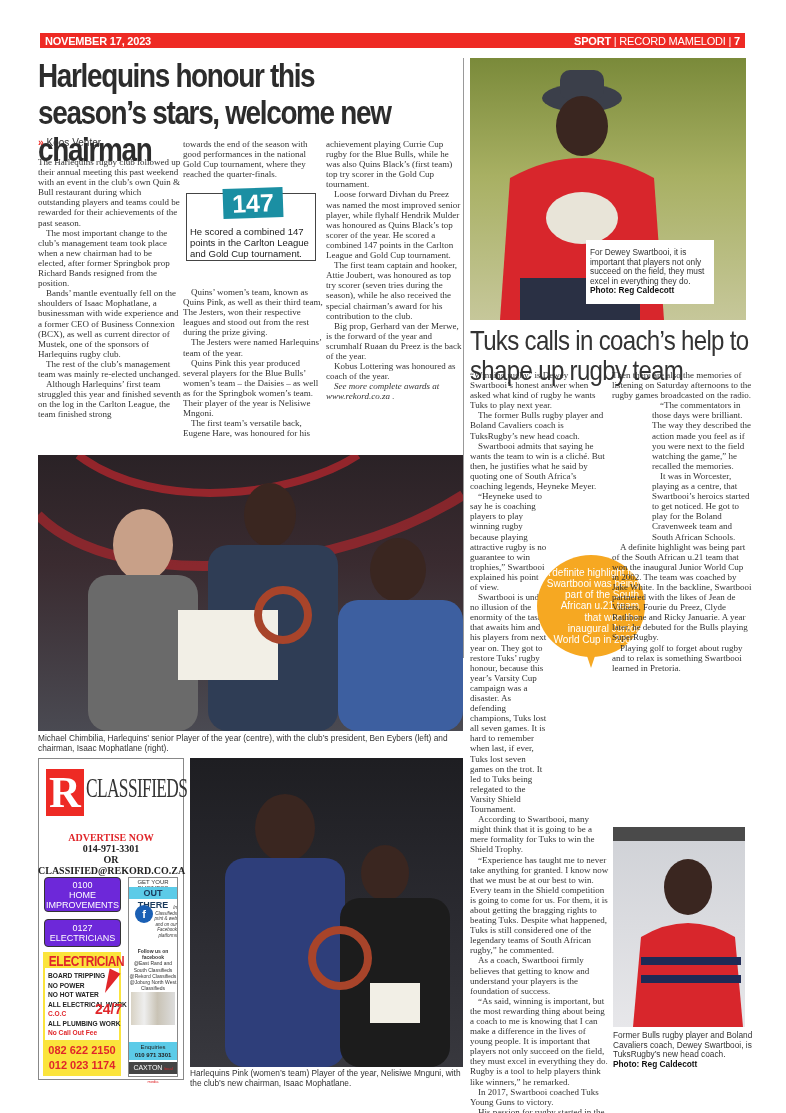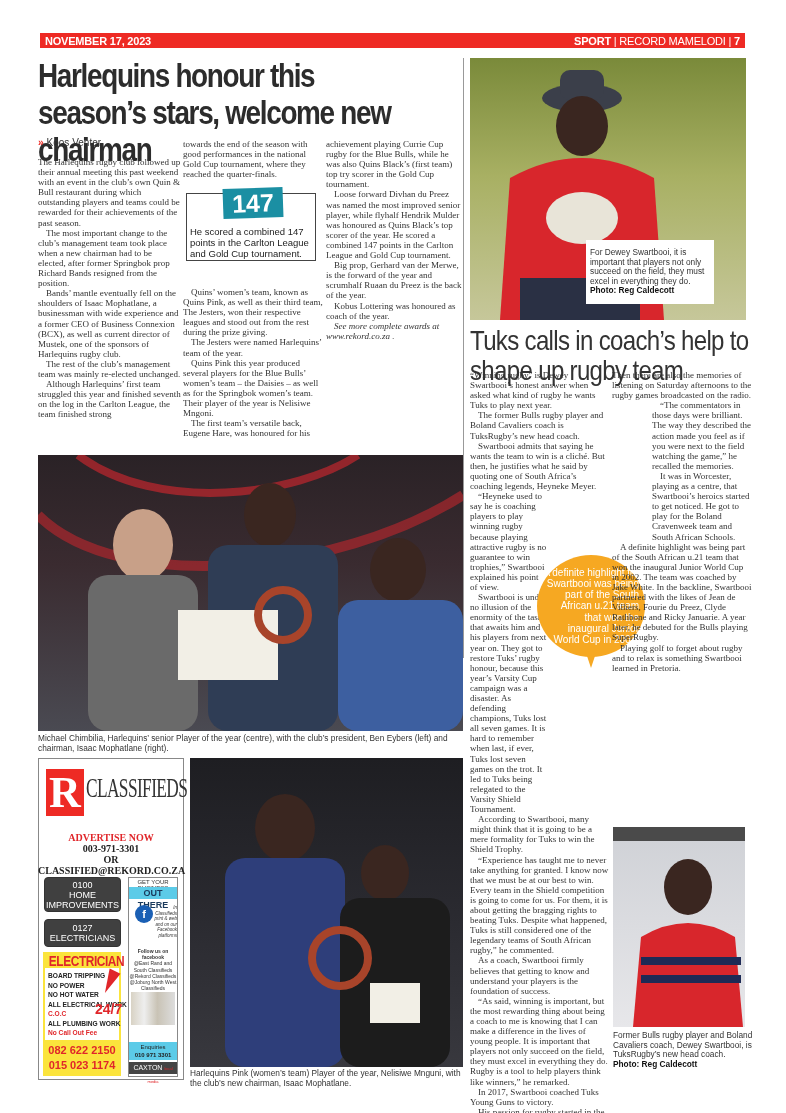--- a/index.html
+++ b/index.html
@@ -22,21 +22,21 @@
 .caption{font-family:"Liberation Sans",sans-serif;font-size:8.3px;line-height:9.6px;color:#333}
 .caption b{font-weight:bold;color:#111}
 .tuks-head{left:470px;top:326px;width:300px;font-family:"Liberation Sans",sans-serif;font-size:28px;line-height:30px;color:#333;letter-spacing:-0.8px;transform:scaleX(0.86);transform-origin:left top;width:350px}
 .bubble{left:537px;top:555px;width:108px;height:102px;border-radius:50%;background:#f6a822;color:#fff;font-family:"Liberation Sans",sans-serif;font-size:10px;line-height:11.2px;text-align:right;display:flex;align-items:center;justify-content:center;padding:6px}
 .bubble-tail{left:585px;top:650px;width:0;height:0;border-left:6px solid transparent;border-right:6px solid transparent;border-top:18px solid #f6a822}
 .classbox{left:38px;top:758px;width:146px;height:322px;border:1px solid #888;background:#fff}
 .rlogo{left:46px;top:769px;width:38px;height:47px;background:#ee2a24;color:#fff;font-family:"Liberation Serif",serif;font-size:44px;line-height:47px;text-align:center;font-weight:bold}
 .classword{left:86px;top:772px;font-family:"Liberation Serif",serif;font-size:28px;color:#333;transform:scaleX(0.62);transform-origin:left top;letter-spacing:-1px}
 .adv{left:38px;top:832px;width:146px;text-align:center;font-family:"Liberation Serif",serif;font-weight:bold;font-size:10px;line-height:11px}
 .adv .red{color:#e0262a}
-.graybtn{background:#404040;color:#fff;border:1px solid #333;border-radius:4px;font-family:"Liberation Sans",sans-serif;font-size:9px;line-height:10px;text-align:center;display:flex;flex-direction:column;justify-content:center}
+.graybtn{background:#6d28d9;color:#fff;border:1px solid #333;border-radius:4px;font-family:"Liberation Sans",sans-serif;font-size:9px;line-height:10px;text-align:center;display:flex;flex-direction:column;justify-content:center}
 .elec{left:43px;top:952px;width:78px;height:124px;background:#fbe43c}
 .elec-inner{left:45px;top:968px;width:74px;height:72px;background:#fff}
 .elec-title{left:43px;top:953px;width:78px;text-align:center;font-family:"Liberation Sans",sans-serif;font-weight:bold;font-size:14px;color:#e0262a;letter-spacing:-0.5px;transform:scaleX(0.85)}
 .elec-list{left:48px;top:971px;font-family:"Liberation Sans",sans-serif;font-weight:bold;font-size:6.6px;line-height:9.5px;color:#222}
 .elec-list .r{color:#e0262a}
 .elec-247{left:95px;top:1001px;font-family:"Liberation Sans",sans-serif;font-weight:bold;font-size:14px;color:#e0262a}
 .elec-bolt{left:104px;top:970px;width:0;height:0;border-left:6px solid transparent;border-right:6px solid transparent;border-top:24px solid #e0262a;transform:rotate(25deg)}
 .elec-phones{left:43px;top:1043px;width:78px;text-align:center;font-family:"Liberation Sans",sans-serif;font-weight:bold;font-size:11px;line-height:15px;color:#e0262a}
 .fbbox{left:128px;top:877px;width:50px;height:200px;border:1px solid #888;background:#fff}
 .fb-get{left:129px;top:879px;width:48px;text-align:center;font-family:"Liberation Sans",sans-serif;font-size:6px;color:#333}
@@ -89,20 +89,21 @@
 <div class="abs col" style="left:183px;top:287px;width:140px">
   <p style="text-indent:8px">Quins’ women’s team, known as Quins Pink, as well as their third team, The Jesters, won their respective leagues and stood out from the rest during the prize giving.</p>
   <p>The Jesters were named Harlequins’ team of the year.</p>
   <p>Quins Pink this year produced several players for the Blue Bulls’ women’s team – the Daisies – as well as for the Springbok women’s team. Their player of the year is Nelisiwe Mngoni.</p>
   <p>The first team’s versatile back, Eugene Hare, was honoured for his</p>
 </div>
 
 <div class="abs col" style="left:326px;top:139px;width:136px">
   <p>achievement playing Currie Cup rugby for the Blue Bulls, while he was also Quins Black’s (first team) top try scorer in the Gold Cup tournament.</p>
   <p>Loose forward Divhan du Preez was named the most improved senior player, while flyhalf Hendrik Mulder was honoured as Quins Black’s top scorer of the year. He scored a combined 147 points in the Carlton League and Gold Cup tournament.</p>
+  <p>The first team captain and hooker, Attie Joubert, was honoured as top try scorer (seven tries during the season), while he also received the special chairman’s award for his contribution to the club.</p>
   <p>Big prop, Gerhard van der Merwe, is the forward of the year and scrumhalf Ruaan du Preez is the back of the year.</p>
   <p>Kobus Lottering was honoured as coach of the year.</p>
   <p style="font-style:italic">See more complete awards at www.rekord.co.za .</p>
 </div>
 
 <div class="abs photo" style="left:38px;top:455px;width:425px;height:276px;background:linear-gradient(180deg,#2a2226 0%,#3a2b30 40%,#4a4a52 100%)">
   <svg width="425" height="276" viewBox="0 0 425 276">
     <path d="M40 0 C 120 60, 260 40, 320 0" stroke="#c0272d" stroke-width="8" fill="none" opacity="0.7"></path>
     <path d="M0 60 C 80 140, 300 120, 425 40" stroke="#c0272d" stroke-width="10" fill="none" opacity="0.6"></path>
     <ellipse cx="105" cy="90" rx="30" ry="36" fill="#c8a088"></ellipse>
@@ -115,21 +116,21 @@
     <circle cx="245" cy="160" r="25" fill="none" stroke="#a8442a" stroke-width="8"></circle>
   </svg>
 </div>
 <div class="abs caption" style="left:38px;top:734px;width:428px">Michael Chimbilia, Harlequins’ senior Player of the year (centre), with the club’s president, Ben Eybers (left) and chairman, Isaac Mophatlane (right).</div>
 
 <div class="abs classbox"></div>
 <div class="abs rlogo">R</div>
 <div class="abs classword">CLASSIFIEDS</div>
 <div class="abs adv">
   <div class="red">ADVERTISE NOW</div>
-  <div>003-971-3301</div>
+  <div>014-971-3301</div>
   <div>OR CLASSIFIED@REKORD.CO.ZA</div>
 </div>
 <div class="abs graybtn" style="left:44px;top:877px;width:77px;height:35px">
   <span>0100</span>
   <span>HOME IMPROVEMENTS</span>
 </div>
 <div class="abs graybtn" style="left:44px;top:919px;width:77px;height:28px">
   <span>0127</span>
   <span>ELECTRICIANS</span>
 </div>
@@ -143,21 +144,21 @@
   <div>NO POWER</div>
   <div>NO HOT WATER</div>
   <div>ALL ELECTRICAL WORK</div>
   <div class="r">C.O.C</div>
   <div>ALL PLUMBING WORK</div>
   <div class="r">No Call Out Fee</div>
 </div>
 <div class="abs elec-247">24/7</div>
 <div class="abs elec-phones">
   <div>082 622 2150</div>
-  <div>015 023 1174</div>
+  <div>012 023 1174</div>
 </div>
 
 <div class="abs fbbox"></div>
 <div class="abs fb-get">GET YOUR BUSINESS</div>
 <div class="abs fb-out">OUT THERE</div>
 <div class="abs fb-icon">f</div>
 <div class="abs fb-small">In Classifieds print &amp; web and on our Facebook platforms</div>
 <div class="abs fb-follow">
   <b>Follow us on facebook</b>
   <div>@East Rand and South Classifieds</div>

